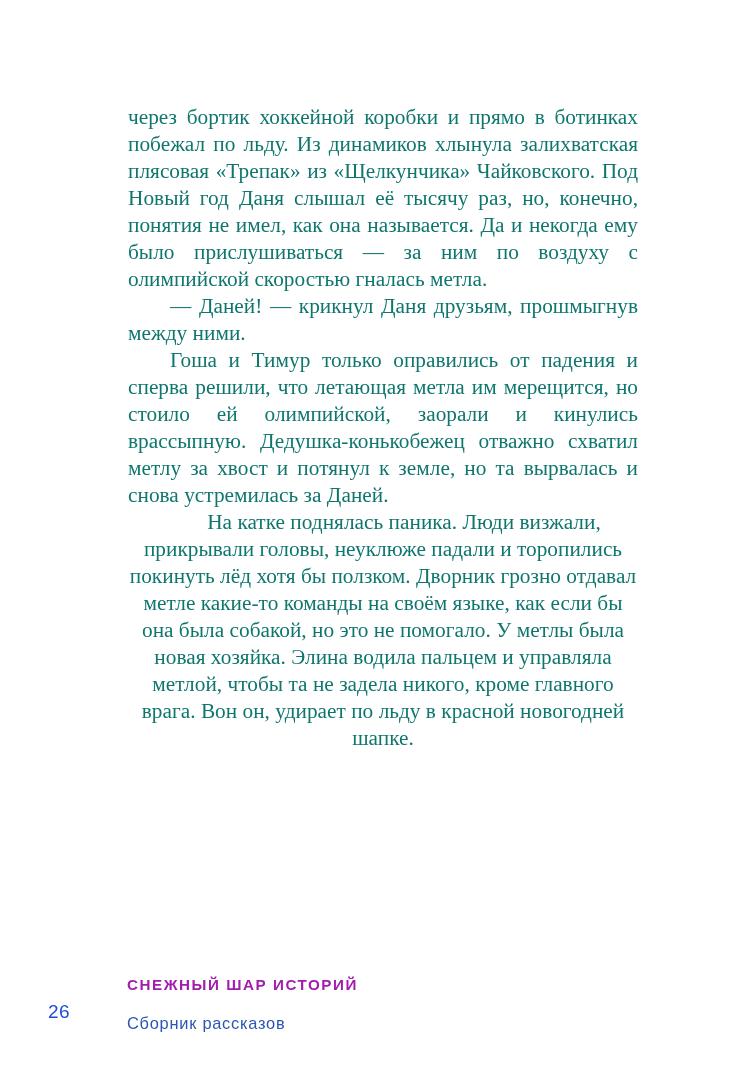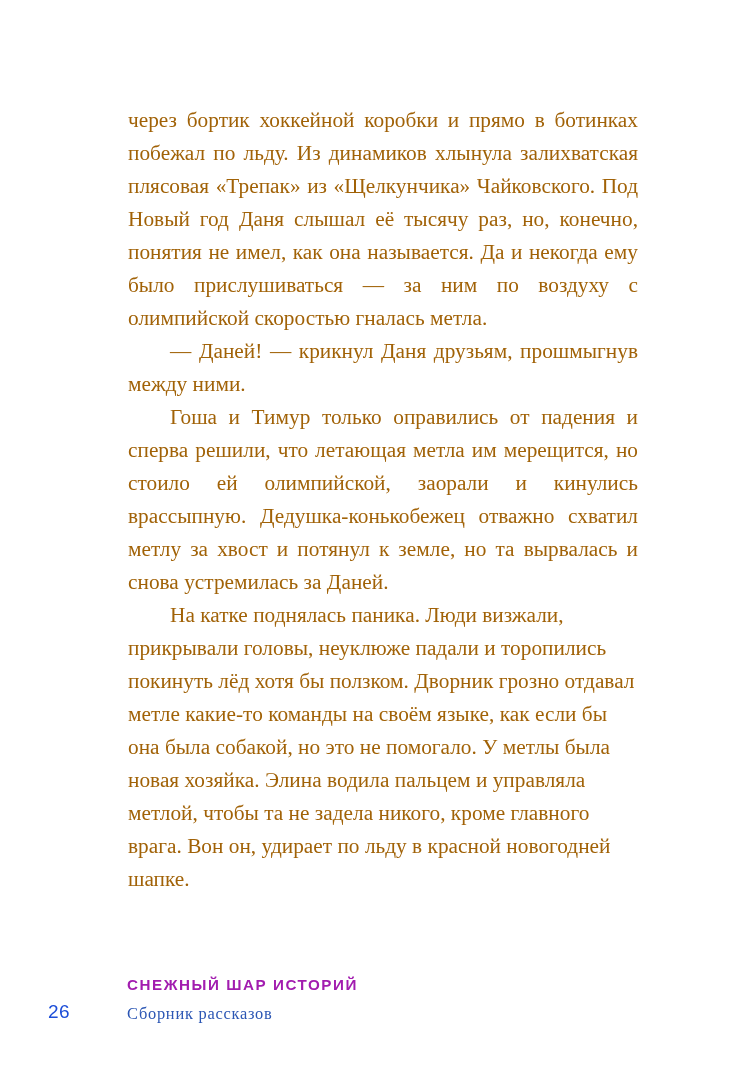--- a/index.html
+++ b/index.html
@@ -29,31 +29,31 @@
     left: 128px;
     top: 104px;
     width: 510px;
   }
 
   .para {
     margin: 0;
     text-align: justify;
     text-justify: inter-word;
     font-size: 21.3px;
-    line-height: 33px;
+    line-height: 27px;
     letter-spacing: 0.02px;
-    color: #a16207;
+    color: #0f766e;
     text-indent: 42px;
     hyphens: manual;
   }
   .para.first {
     text-indent: 0;
   }
   .para:last-child {
-    text-align: left;
+    text-align: center;
   }
 
   
   .footer {
     position: absolute;
     left: 0;
     top: 975px;
     width: 756px;
     height: 60px;
   }
@@ -76,27 +76,27 @@
     font-family: "Liberation Sans", "DejaVu Sans", sans-serif;
     font-size: 15.2px;
     font-weight: 700;
     color: #a21caf;
     letter-spacing: 1.55px;
     text-transform: uppercase;
     line-height: 20px;
     white-space: nowrap;
   }
   .footer-subtitle {
-    font-family: Liberation Serif, serif;
+    font-family: Liberation Sans, sans-serif;
     font-size: 16.4px;
     font-weight: 400;
     color: #2B56B4;
     letter-spacing: 0.75px;
     line-height: 22px;
-    margin-top: 8px;
+    margin-top: 17px;
     white-space: nowrap;
   }
 </style>
 </head>
 <body>
 
 <div class="page">
 
   <div class="text-block">
     <p class="para first">через бортик хоккейной коробки и прямо в ботинках побежал по льду. Из динамиков хлынула залихватская плясовая «Трепак» из «Щелкунчика» Чайковского. Под Новый год Даня слышал её тысячу раз, но, конечно, понятия не имел, как она называется. Да и некогда ему было прислушиваться — за ним по воздуху с олимпийской скоростью гналась метла.</p>

